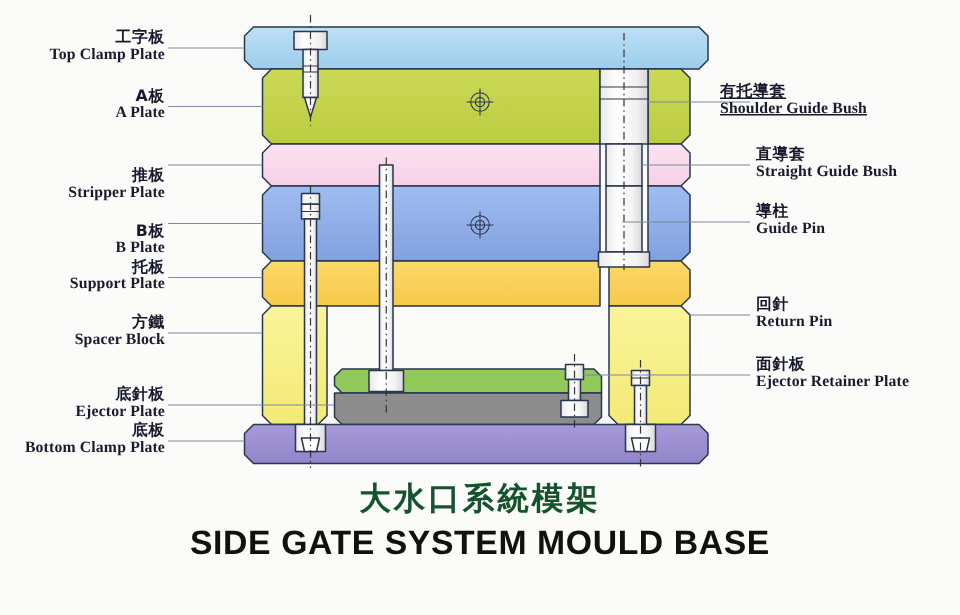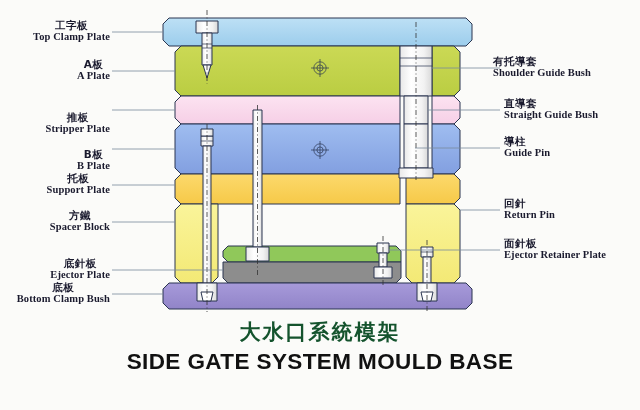--- a/index.html
+++ b/index.html
@@ -9,21 +9,21 @@
     background:#fbfbf9;
     font-family:"Liberation Serif", serif;
     position:relative;
   }
   #stage{position:absolute;inset:0;width:640px;height:410px;}
 
   
   .lbl{position:absolute;line-height:1.05;white-space:nowrap;color:#1a1a2e;}
   .lbl .cn{font-family:"DejaVu Sans", sans-serif;font-weight:700;font-size:10.5px;letter-spacing:.5px;}
   .lbl .en{font-family:"Liberation Serif", serif;font-weight:700;font-size:10.5px;letter-spacing:.1px;}
-  .lbl.right{text-align:center;}
+  .lbl.right{text-align:right;}
   .lbl.left{text-align:left;}
 
   
   #title{position:absolute;left:0;right:0;text-align:center;}
   #title .t-cn{
     font-family:"DejaVu Sans", sans-serif;font-weight:700;
     font-size:21px;letter-spacing:2px;color:#14532d;
   }
   #title .t-en{
     font-family:"Liberation Sans", sans-serif;font-weight:700;
@@ -231,24 +231,24 @@
   <div class="lbl right" style="right:530px;top:210px;">
     <div class="cn">方鐵</div>
     <div class="en">Spacer Block</div>
   </div>
   <div class="lbl right" style="right:530px;top:258px;margin-left:13px;">
     <div class="cn">底針板</div>
     <div class="en">Ejector Plate</div>
   </div>
   <div class="lbl right" style="right:530px;top:282px;margin-left:40px;">
     <div class="cn">底板</div>
-    <div class="en">Bottom Clamp Bush</div>
-  </div>
-
-  <div class="lbl left" style="left:493px;top:56px;">
+    <div class="en">Bottom Clamp Plate</div>
+  </div>
+
+  <div class="lbl left" style="left:480px;top:56px;text-decoration:underline;">
     <div class="cn">有托導套</div>
     <div class="en">Shoulder Guide Bush</div>
   </div>
   <div class="lbl left" style="left:504px;top:98px;">
     <div class="cn">直導套</div>
     <div class="en">Straight Guide Bush</div>
   </div>
   <div class="lbl left" style="left:504px;top:136px;">
     <div class="cn">導柱</div>
     <div class="en">Guide Pin</div>

